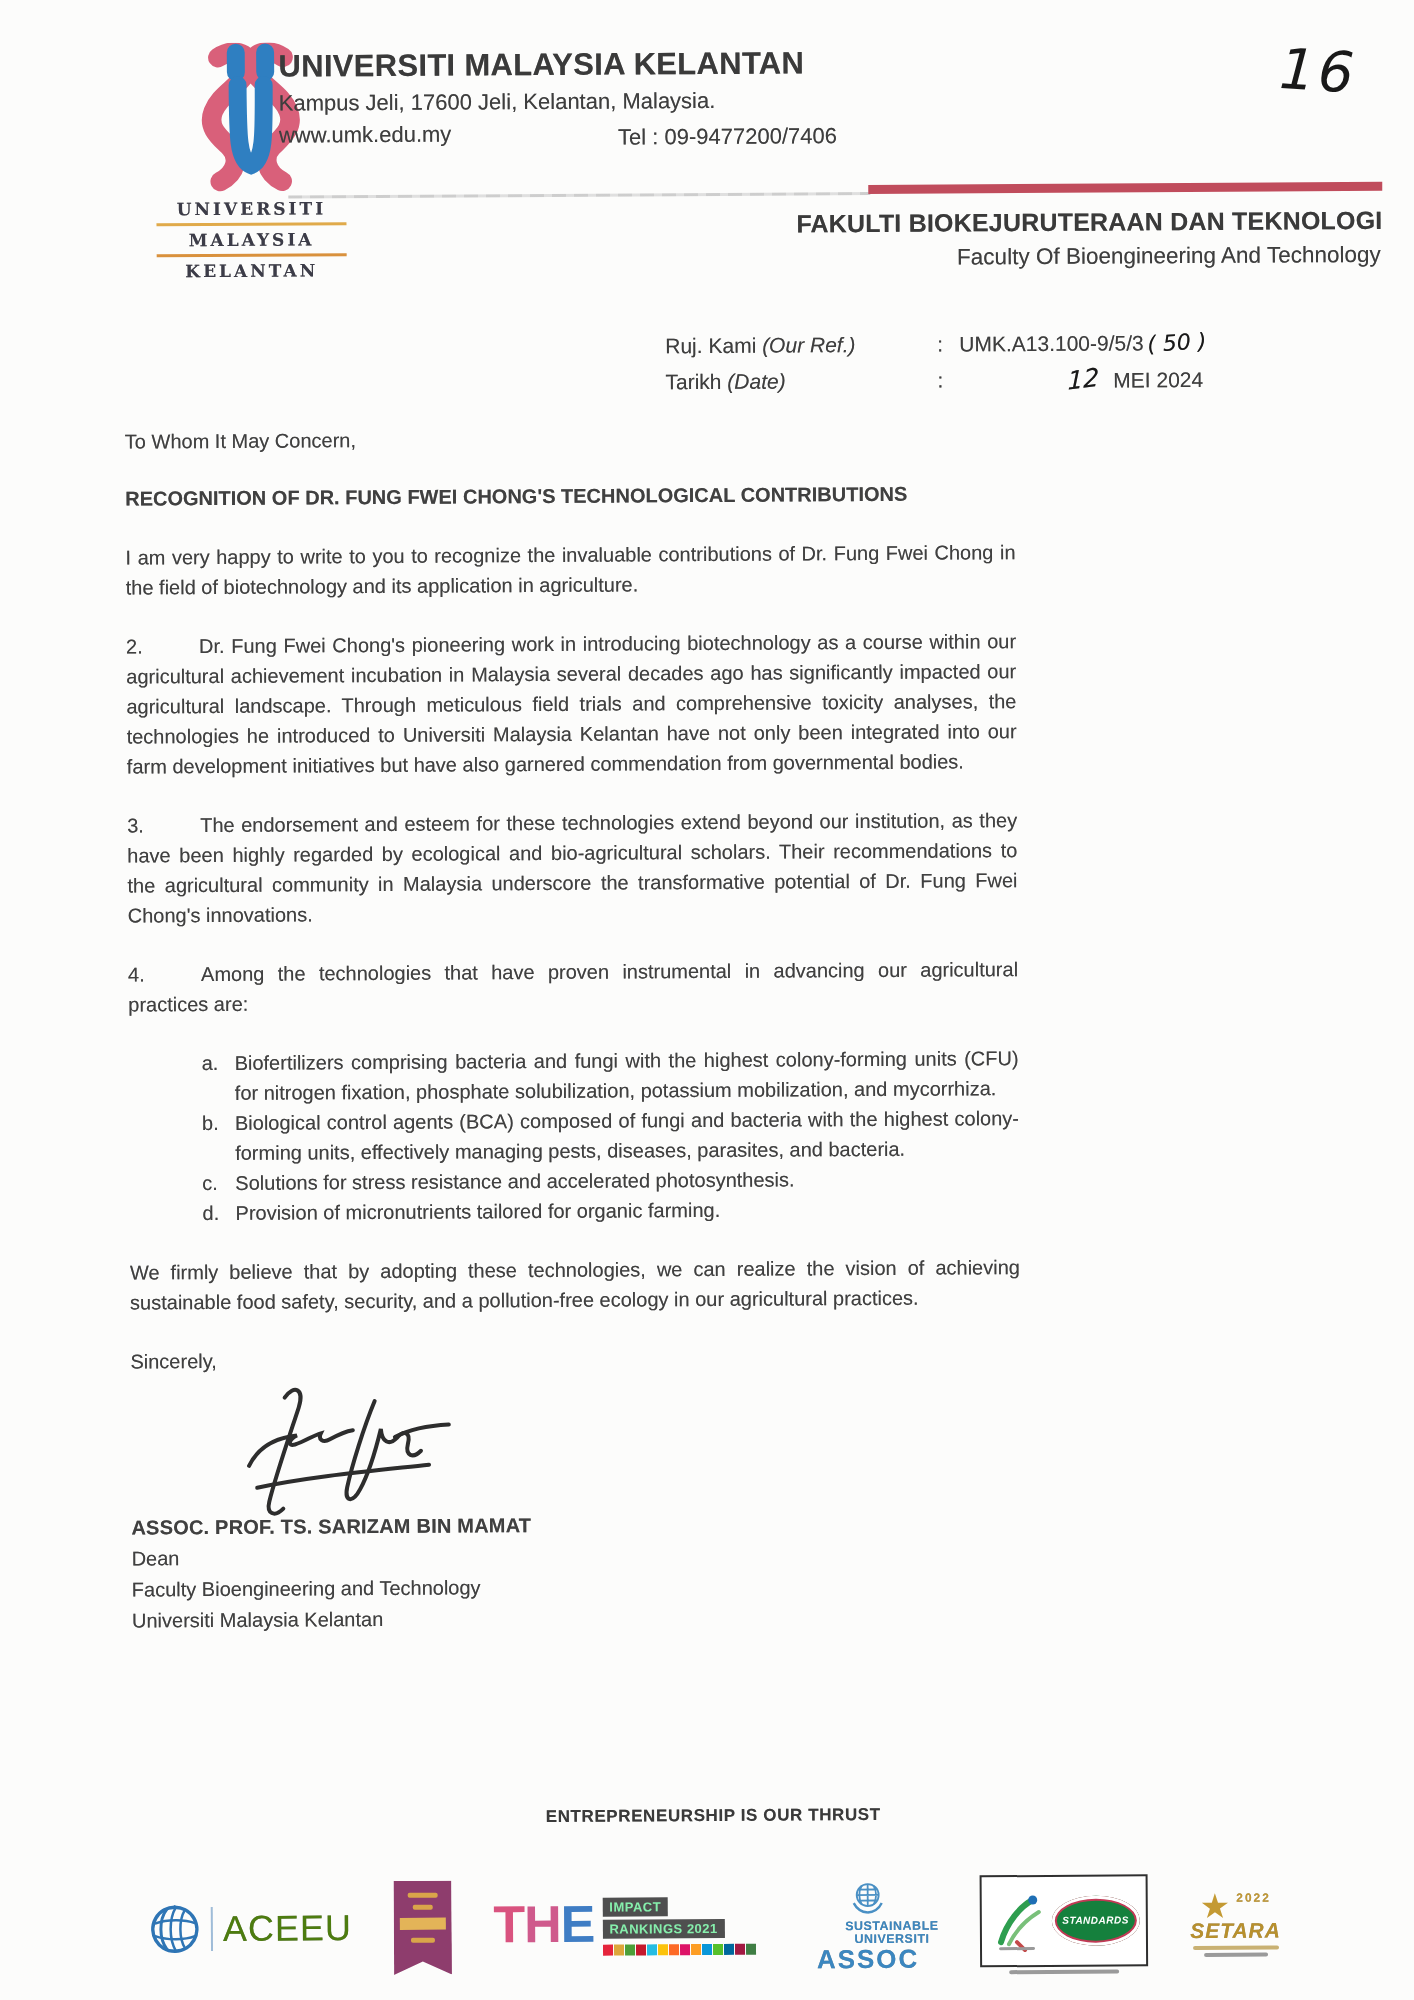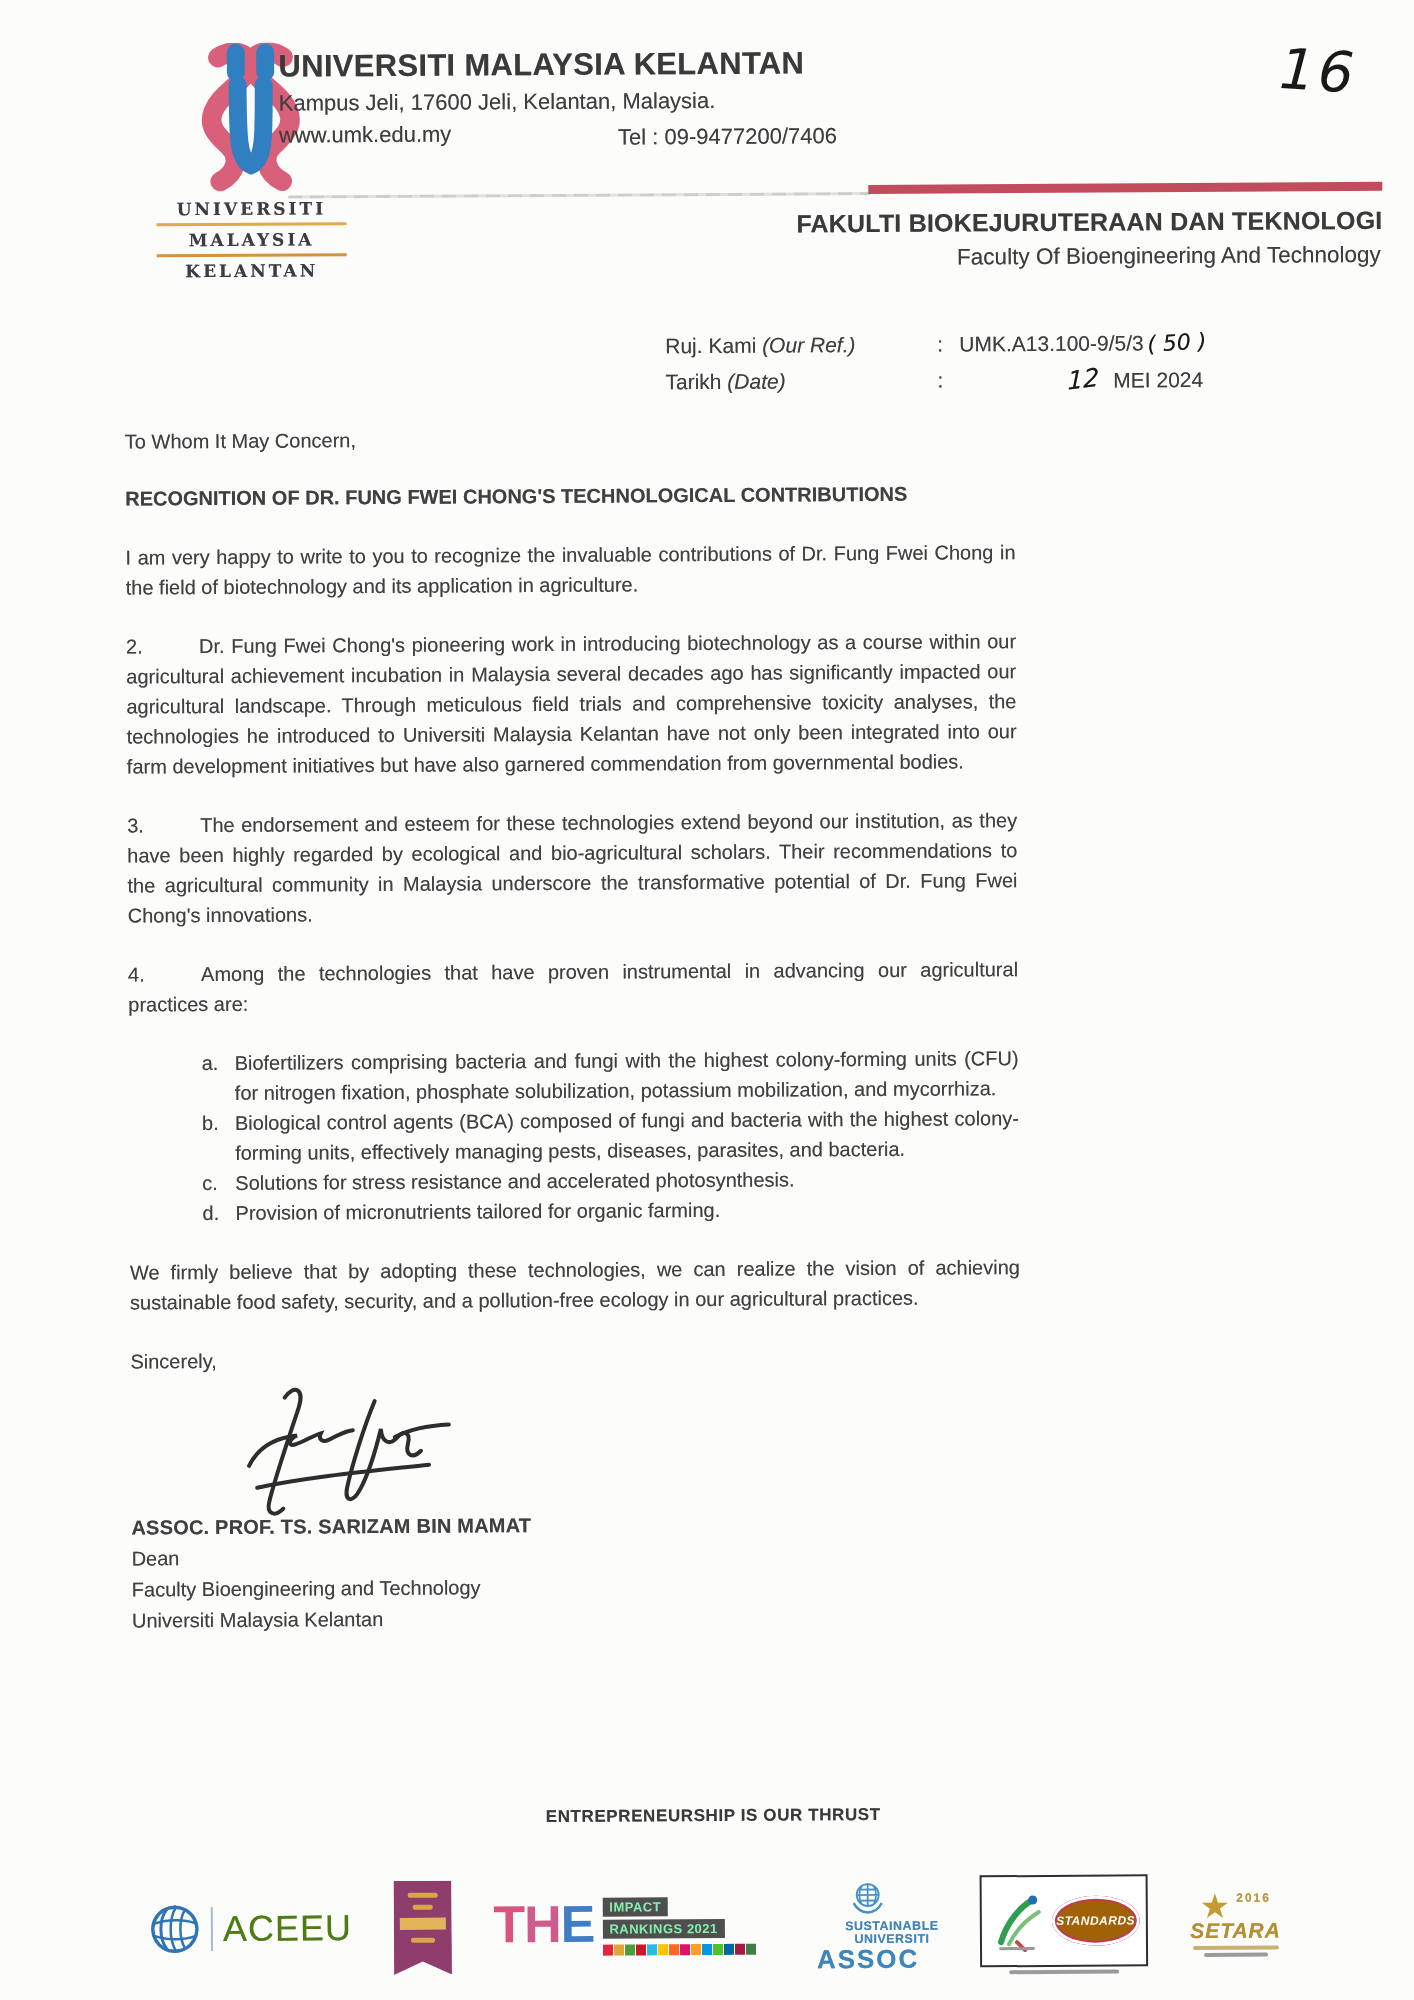--- a/index.html
+++ b/index.html
@@ -101,23 +101,23 @@
   .q-diamond{width:58px;height:58px;background:#1d1d1d;
     clip-path:polygon(50% 0,100% 50%,50% 100%,0 50%);
     display:flex;flex-direction:column;align-items:center;justify-content:center;color:#fff;
     font-size:7.5px;font-weight:bold;line-height:9px;text-align:center;}
   .q-ring{width:50px;height:50px;border-radius:50%;border:10px solid #1d1d1d;
     box-sizing:border-box;display:flex;align-items:center;justify-content:center;
     font-size:8.5px;font-weight:bold;color:#1d1d1d;}
   .caption-bar{height:4px;background:#9a9a9a;border-radius:2px;margin:3px auto 0;}
 
   .standards{width:168px;height:92px;}
-  .std-oval{width:88px;height:50px;background:#a16207;border-radius:50%;
+  .std-oval{width:88px;height:50px;background:#15803d;border-radius:50%;
     display:flex;align-items:center;justify-content:center;color:#fff;
-    font-size:12px;font-weight:bold;font-style:italic;letter-spacing:0.5px;
+    font-size:10px;font-weight:bold;font-style:italic;letter-spacing:0.5px;
     box-shadow:inset 0 0 0 3px #fff,inset 0 0 0 5px #c13a55;}
 
   .setara{display:flex;flex-direction:column;align-items:center;}
   .setara-top{display:flex;align-items:flex-start;gap:6px;}
   .setara-star{font-size:34px;color:#c49a33;line-height:34px;}
   .setara-year{font-size:12px;font-weight:bold;color:#c49a33;margin-top:2px;letter-spacing:2px;}
   .setara-word{font-size:21px;font-weight:bold;font-style:italic;color:#b8902d;
     letter-spacing:1px;margin-top:-4px;}
 </style>
 </head>
@@ -296,21 +296,21 @@
           <div class="std-oval">
             <span>STANDARDS</span>
           </div>
         </div>
         <div class="caption-bar" style="width:110px;"></div>
       </div>
 
       <div class="setara">
         <div class="setara-top">
           <span class="setara-star">★</span>
-          <span class="setara-year txt">2016</span>
+          <span class="setara-year txt">2022</span>
         </div>
         <div class="setara-word txt">SETARA</div>
         <div class="caption-bar" style="width:86px;background:#c9b173;"></div>
         <div class="caption-bar" style="width:64px;"></div>
       </div>
 
     </div>
   </div>
 </div>
 

